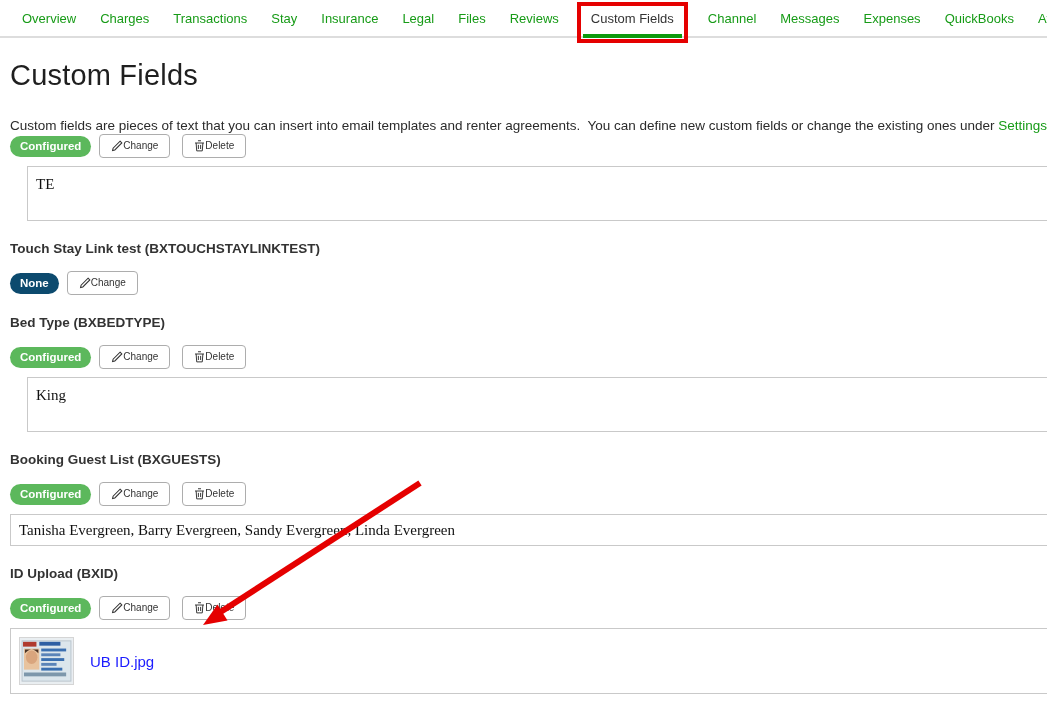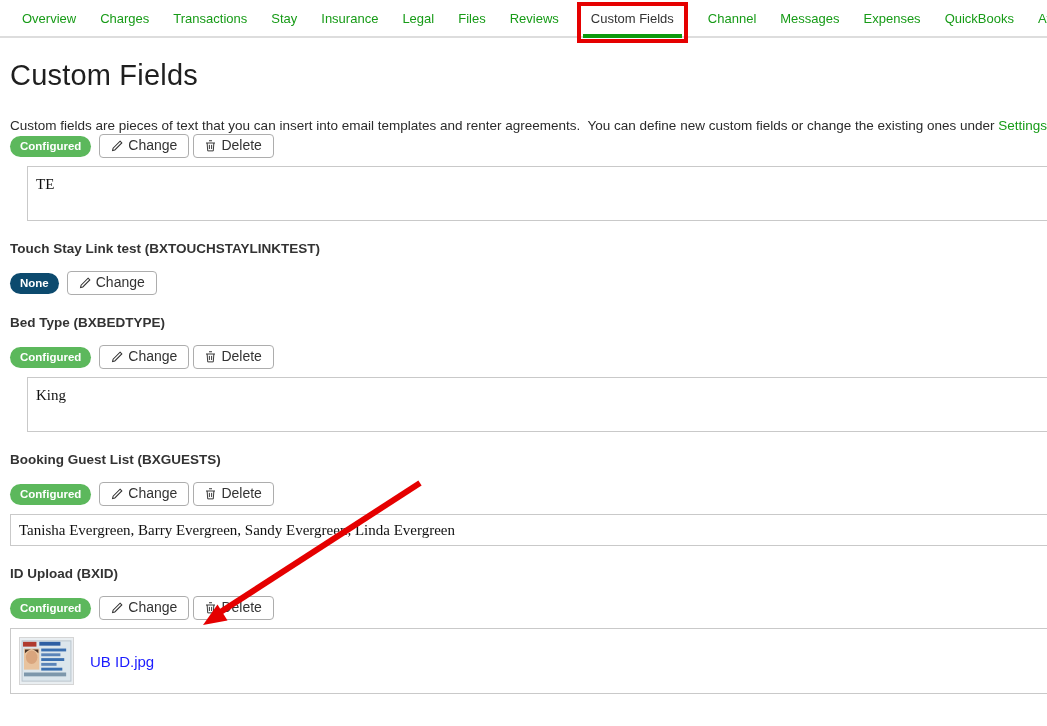--- a/index.html
+++ b/index.html
@@ -46,24 +46,24 @@
     margin:20px 0 15px 0;
   }
   .controls { display:flex; align-items:center; margin:0 0 8px 0; }
   .badge {
     display:inline-block; color:#fff; font-weight:bold; font-size:11.5px;
     padding:4px 10px 5px; border-radius:11px; margin-right:8px; line-height:12px;
   }
   .badge.green { background:#5cb85c; }
   .badge.gray  { background:#0c4a6e; }
   .btn {
-    display:inline-flex; align-items:center; gap:5px;
+    display:inline-flex; align-items:center; 
     background:#fff; border:1px solid #adadad; border-radius:4px;
-    padding:3px 11px 4px; font-size:14px; color:#333; cursor:pointer;
-    margin-right:4px; line-height:15px;
+    padding:3px 11px 4px; font-size:10px; color:#333; cursor:pointer;
+    margin-right:12px; line-height:15px;
   }
   .btn svg { display:block; }
 
   .value-box {
     border:1px solid #c9c9c9; font-family:"Liberation Serif", serif;
     font-size:15px; color:#111; padding:9px 8px; margin-right:-1px;
   }
   .value-box.tall { height:55px;margin-left:17px; }
   .value-box.short { height:32px; padding-top:7px; }
   .value-box.file {

